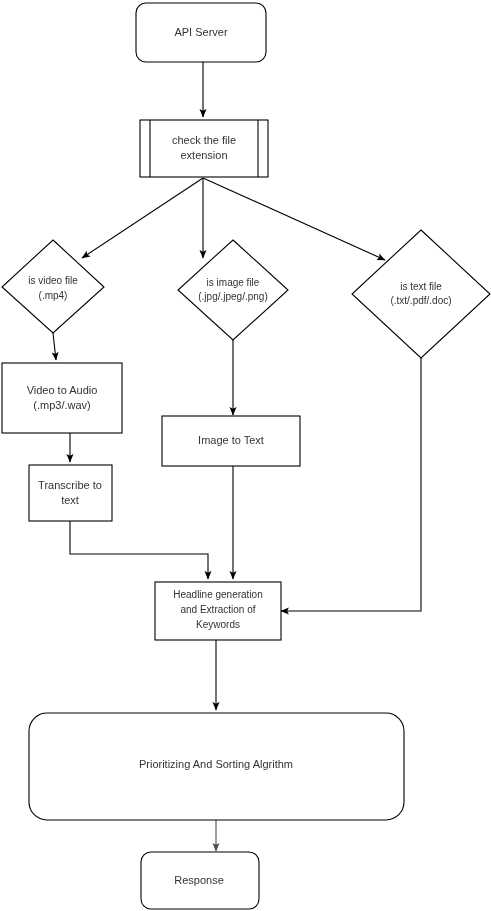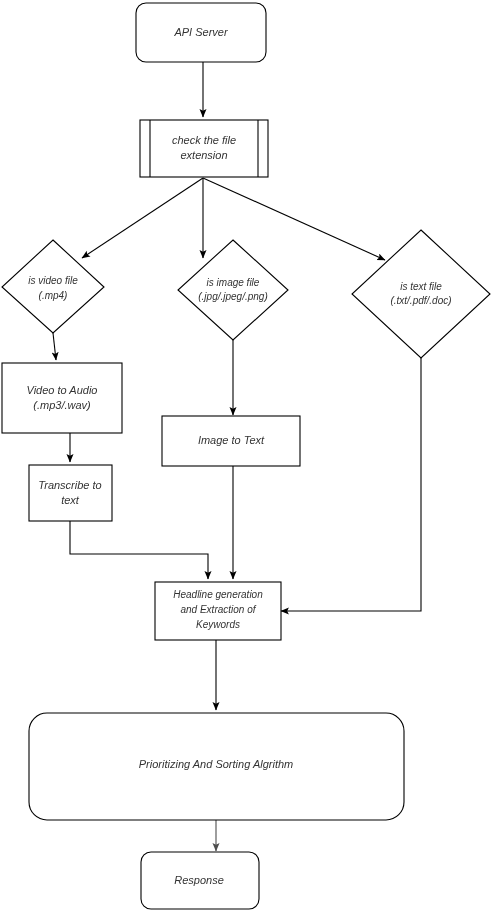--- a/index.html
+++ b/index.html
@@ -10,21 +10,20 @@
   body {
     width: 491px;
     height: 911px;
     overflow: hidden;
     font-family: "Liberation Sans", sans-serif;
   }
   #flowchart-root {
     position: relative;
     width: 491px;
     height: 839px;
-    font-style: italic;
   }
   svg#flow-svg {
     display: block;
     width: 491px;
     height: 911px;
   }
   .node-shape {
     fill: #ffffff;
     stroke: #000000;
     stroke-width: 1.1;

